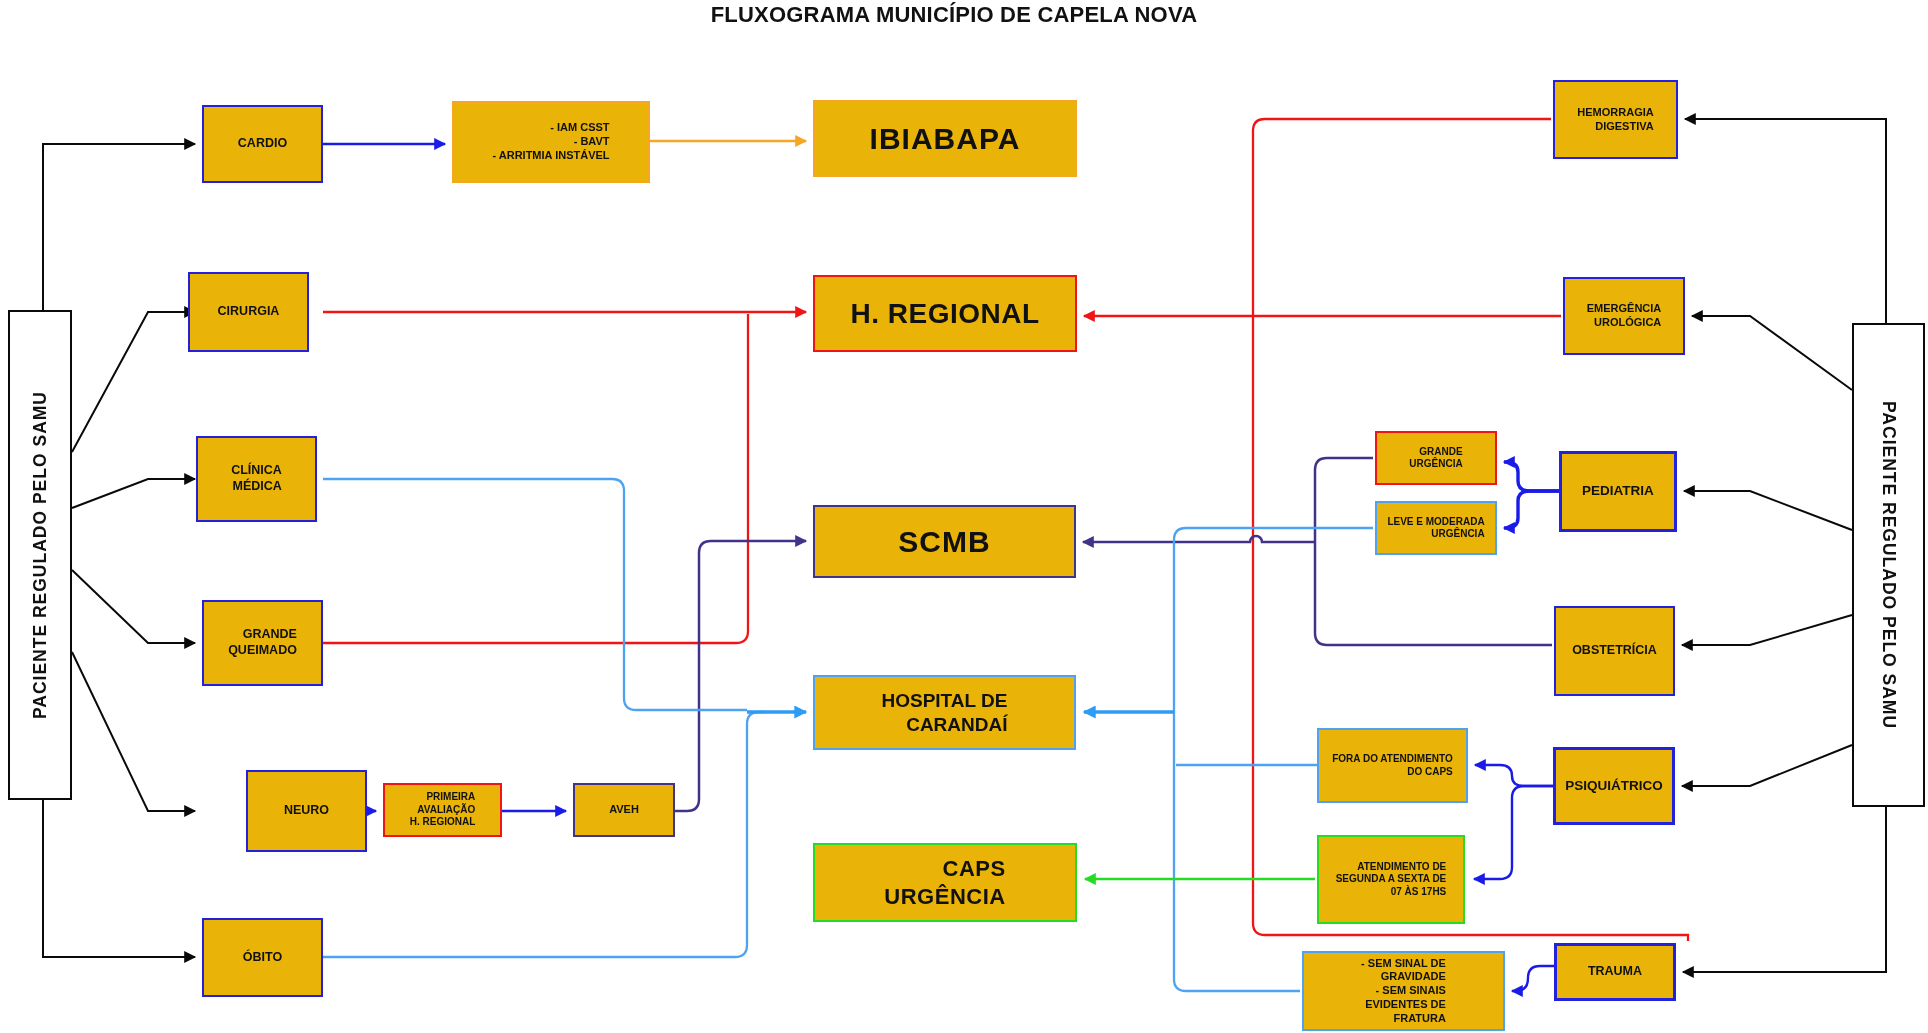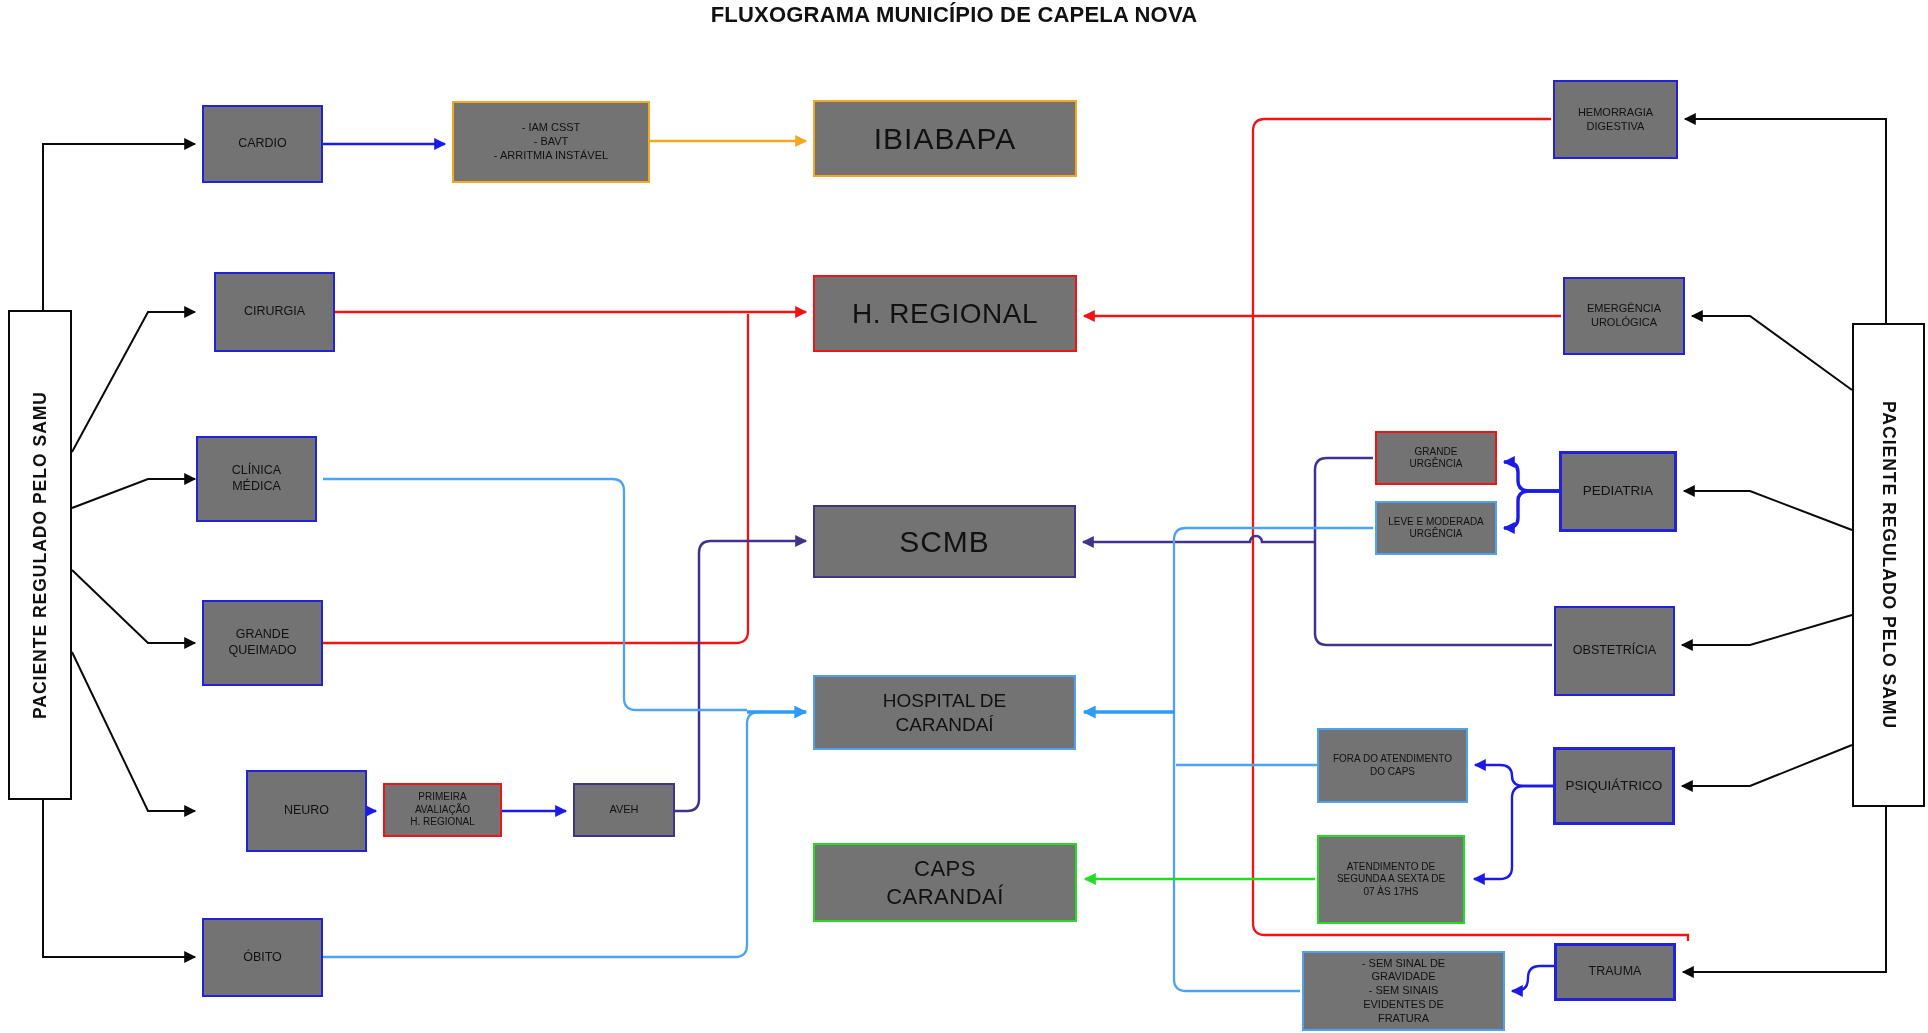--- a/index.html
+++ b/index.html
@@ -12,23 +12,23 @@
   .e-black{stroke:var(--black);stroke-width:2;}
   .e-blue{stroke:var(--blue_line);stroke-width:2.4;}
   .e-bluethick{stroke:var(--blue_line);stroke-width:3.4;}
   .e-orange{stroke:var(--orange);stroke-width:2.4;}
   .e-red{stroke:var(--red);stroke-width:2.3;}
   .e-purple{stroke:var(--purple);stroke-width:2.5;}
   .e-lblue{stroke:var(--light_blue);stroke-width:2.3;}
   .e-bblue{stroke:var(--bright_blue);stroke-width:3.4;}
   .e-green{stroke:var(--green);stroke-width:2.3;}
   .box{
-    position:absolute;background:#737373;border:2px solid #000;
-    display:flex;align-items:center;justify-content:center;text-align:center;
-    font-weight:normal;color:#111;white-space:pre-line;line-height:1.25;box-sizing:border-box;
+    position:absolute;background:#eab308;border:2px solid #000;
+    display:flex;align-items:center;justify-content:center;text-align:right;
+    font-weight:bold;color:#111;white-space:pre-line;line-height:1.25;box-sizing:border-box;
   }
   .b-blue{border-color:var(--blue_box);}
   .b-red{border-color:var(--red);}
   .b-orange{border-color:var(--orange);}
   .b-purple{border-color:var(--purple);}
   .b-lblue{border-color:var(--light_blue);}
   .b-green{border-color:var(--green);}
   .bw3{border-width:3px;}
   .fs-xs{font-size:10px;}
   .fs-s{font-size:11px;}
@@ -127,39 +127,39 @@
     <span>PACIENTE REGULADO PELO SAMU</span>
   </div>
   <div class="rail" style="left:1852px;top:323px;width:73px;height:484px;">
     <span>PACIENTE REGULADO PELO SAMU</span>
   </div>
 
   <div class="box b-blue fs-m" style="left:202px;top:105px;width:121px;height:78px;"><span>CARDIO</span></div>
   <div class="box b-orange fs-s" style="left:452px;top:101px;width:198px;height:82px;"><span>- IAM CSST
 - BAVT
 - ARRITMIA INSTÁVEL</span></div>
-  <div class="box b-blue fs-m" style="left:214px;top:272px;width:121px;height:80px;"><span>CIRURGIA</span></div>
+  <div class="box b-blue fs-m" style="left:188px;top:272px;width:121px;height:80px;"><span>CIRURGIA</span></div>
   <div class="box b-blue fs-m" style="left:196px;top:436px;width:121px;height:86px;"><span>CLÍNICA
 MÉDICA</span></div>
   <div class="box b-blue fs-m" style="left:202px;top:600px;width:121px;height:86px;"><span>GRANDE
 QUEIMADO</span></div>
   <div class="box b-blue fs-m" style="left:202px;top:770px;width:121px;height:82px;margin-left:44px;"><span>NEURO</span></div>
   <div class="box b-red fs-xs" style="left:383px;top:783px;width:119px;height:54px;"><span>PRIMEIRA
 AVALIAÇÃO
 H. REGIONAL</span></div>
   <div class="box b-purple fs-s" style="left:573px;top:783px;width:102px;height:54px;"><span>AVEH</span></div>
   <div class="box b-blue fs-m" style="left:202px;top:918px;width:121px;height:79px;"><span>ÓBITO</span></div>
 
   <div class="box b-orange fs-xxl" style="left:813px;top:100px;width:264px;height:77px;"><span>IBIABAPA</span></div>
   <div class="box b-red fs-xl" style="left:813px;top:275px;width:264px;height:77px;"><span>H. REGIONAL</span></div>
   <div class="box b-purple fs-xxl" style="left:813px;top:505px;width:263px;height:73px;"><span>SCMB</span></div>
   <div class="box b-lblue fs-l" style="left:813px;top:675px;width:263px;height:75px;"><span>HOSPITAL DE
 CARANDAÍ</span></div>
   <div class="box b-green fs-lg" style="left:813px;top:843px;width:264px;height:79px;"><span>CAPS
-CARANDAÍ</span></div>
+URGÊNCIA</span></div>
 
   <div class="box b-blue fs-s" style="left:1553px;top:80px;width:125px;height:79px;"><span>HEMORRAGIA
 DIGESTIVA</span></div>
   <div class="box b-blue fs-s" style="left:1563px;top:277px;width:122px;height:78px;"><span>EMERGÊNCIA
 UROLÓGICA</span></div>
   <div class="box b-red fs-xs" style="left:1375px;top:431px;width:122px;height:54px;"><span>GRANDE
 URGÊNCIA</span></div>
   <div class="box b-lblue fs-xs" style="left:1375px;top:501px;width:122px;height:54px;"><span>LEVE E MODERADA
 URGÊNCIA</span></div>
   <div class="box b-blue bw3 fs-md" style="left:1559px;top:451px;width:118px;height:81px;"><span>PEDIATRIA</span></div>

